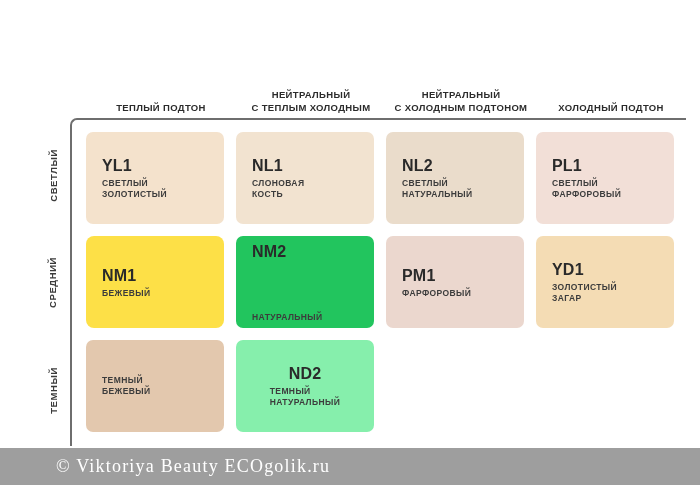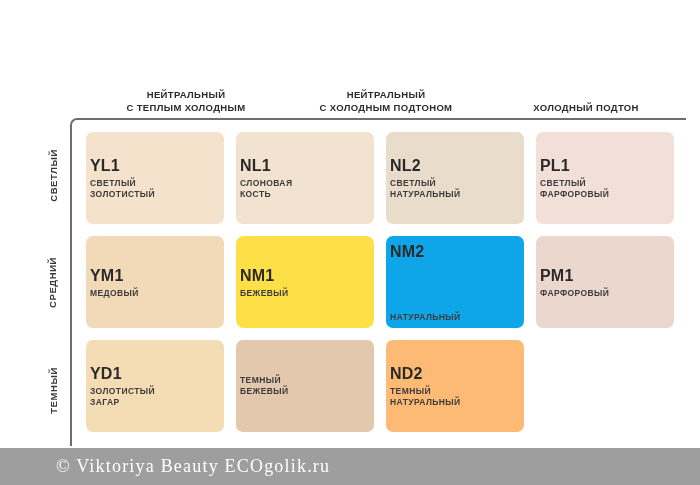--- a/index.html
+++ b/index.html
@@ -107,21 +107,21 @@
   }
   .cell {
     padding: 0 12px 10px 0;
     box-sizing: border-box;
   }
   .swatch {
     width: 100%;
     height: 92px;
     border-radius: 7px;
     box-sizing: border-box;
-    padding: 0 4px;
+    padding: 0 16px;
     display: flex;
     flex-direction: column;
     justify-content: center;
   }
   .swatch.empty {
     background: transparent;
   }
   .swatch-code {
     font-size: 16px;
     font-weight: bold;
@@ -164,20 +164,23 @@
     white-space: nowrap;
   }
 </style>
 </head>
 <body style="background: rgb(255, 255, 255);">
 
 <div id="chart-root">
 
   <div class="col-headers">
     <div class="col-header">
+      <span class="ln">ТЕПЛЫЙ ПОДТОН</span>
+    </div>
+    <div class="col-header">
       <span class="ln">НЕЙТРАЛЬНЫЙ</span>
       <span class="ln">С ТЕПЛЫМ ХОЛОДНЫМ</span>
     </div>
     <div class="col-header">
       <span class="ln">НЕЙТРАЛЬНЫЙ</span>
       <span class="ln">С ХОЛОДНЫМ ПОДТОНОМ</span>
     </div>
     <div class="col-header">
       <span class="ln">ХОЛОДНЫЙ ПОДТОН</span>
     </div>
@@ -230,37 +233,29 @@
       <div class="swatch" style="background: rgb(242, 223, 215);">
         <div class="swatch-code">PL1</div>
         <div class="swatch-name">
           <span class="ln">СВЕТЛЫЙ</span>
           <span class="ln">ФАРФОРОВЫЙ</span>
         </div>
       </div>
     </div>
 
     <div class="cell">
-      <div class="swatch" style="background: rgb(242, 217, 184);">
-        <div class="swatch-code">YM1</div>
-        <div class="swatch-name">
-          <span class="ln">МЕДОВЫЙ</span>
-        </div>
-      </div>
-    </div>
-    <div class="cell">
       <div class="swatch" style="background: #fde047; border-radius: 8px;">
         <div class="swatch-code">NM1</div>
         <div class="swatch-name">
           <span class="ln">БЕЖЕВЫЙ</span>
         </div>
       </div>
     </div>
     <div class="cell">
-      <div class="swatch" style="background: #0ea5e9; gap: 48px;">
+      <div class="swatch" style="background: #22c55e; gap: 48px;">
         <div class="swatch-code">NM2</div>
         <div class="swatch-name">
           <span class="ln">НАТУРАЛЬНЫЙ</span>
         </div>
       </div>
     </div>
     <div class="cell">
       <div class="swatch" style="background: rgb(235, 215, 206);">
         <div class="swatch-code">PM1</div>
         <div class="swatch-name">
@@ -280,21 +275,21 @@
     </div>
     <div class="cell">
       <div class="swatch" style="background: rgb(227, 200, 174);">
         <div class="swatch-name">
           <span class="ln">ТЕМНЫЙ</span>
           <span class="ln">БЕЖЕВЫЙ</span>
         </div>
       </div>
     </div>
     <div class="cell">
-      <div class="swatch" style="background: #fdba74;">
+      <div class="swatch" style="background: #86efac; align-items: center;">
         <div class="swatch-code">ND2</div>
         <div class="swatch-name">
           <span class="ln">ТЕМНЫЙ</span>
           <span class="ln">НАТУРАЛЬНЫЙ</span>
         </div>
       </div>
     </div>
     <div class="cell">
       <div class="swatch empty"></div>
     </div>

